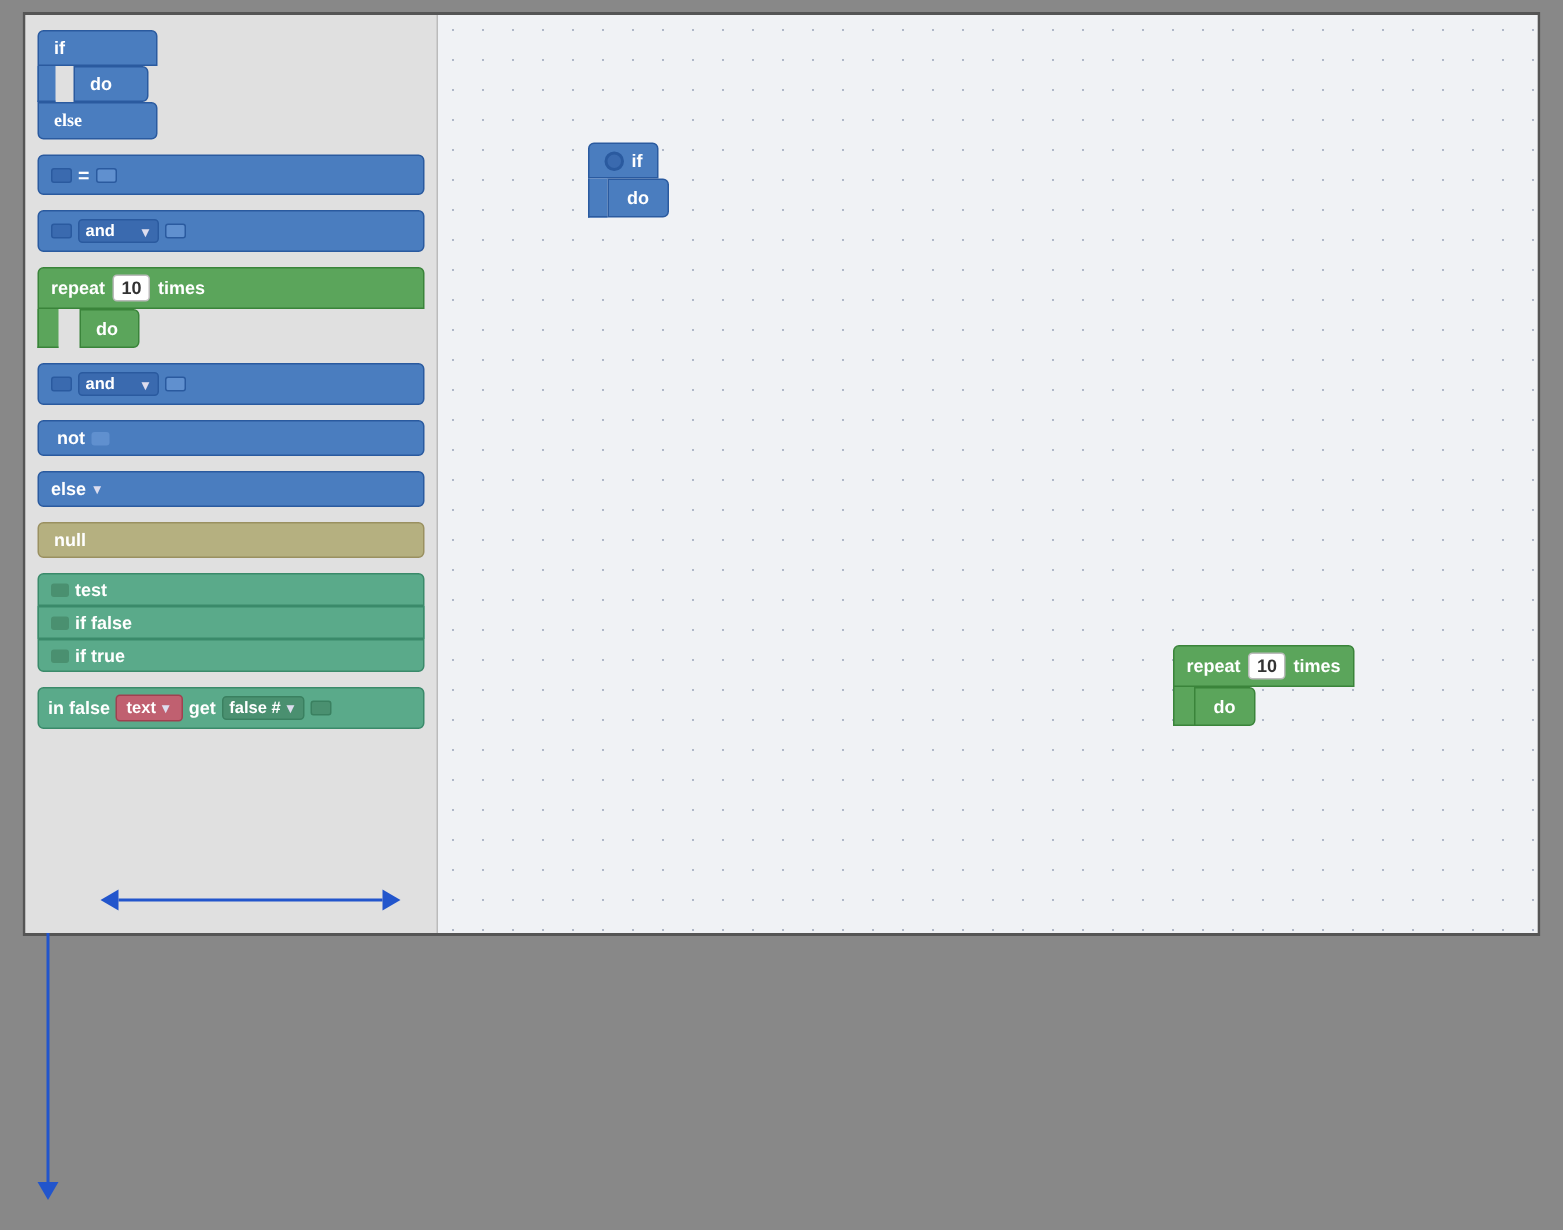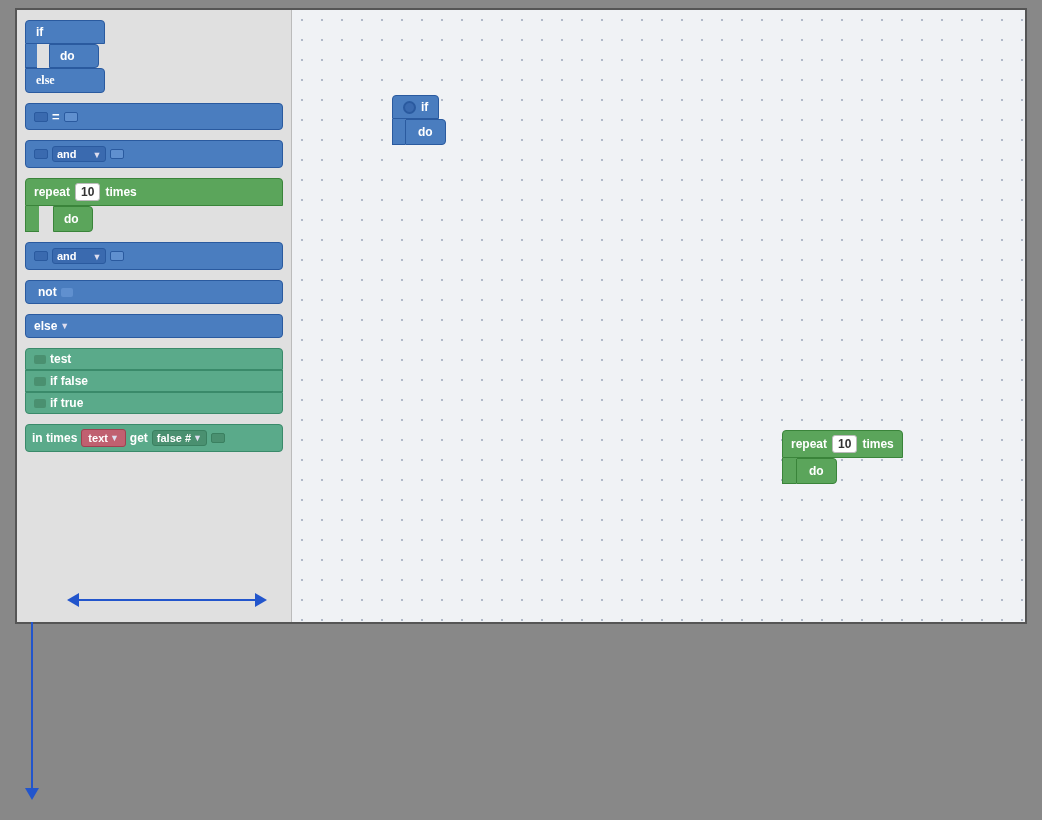--- a/index.html
+++ b/index.html
@@ -416,38 +416,41 @@
     <div class="not-block">
       <span>not</span>
       <div class="not-notch"></div>
     </div>
 
     <div class="true-block">
       <span>else</span>
       <span class="dropdown-arrow">▼</span>
     </div>
 
+    <div class="null-block">
+      <span>null</span>
+    </div>
 
     <div class="test-block-wrap">
       <div class="test-row">
         <div class="test-notch"></div>
         <span>test</span>
       </div>
       <div class="test-row">
         <div class="test-notch"></div>
         <span>if false</span>
       </div>
       <div class="test-row">
         <div class="test-notch"></div>
         <span>if true</span>
       </div>
     </div>
 
     <div class="intext-block">
-      <span>in times</span>
+      <span>in false</span>
       <div class="text-input-block">
         <span>text</span>
         <span class="dropdown-arrow">▼</span>
       </div>
       <span>get</span>
       <div class="letter-dropdown">
         <span>false #</span>
         <span class="dropdown-arrow">▼</span>
       </div>
       <div class="right-notch"></div>

